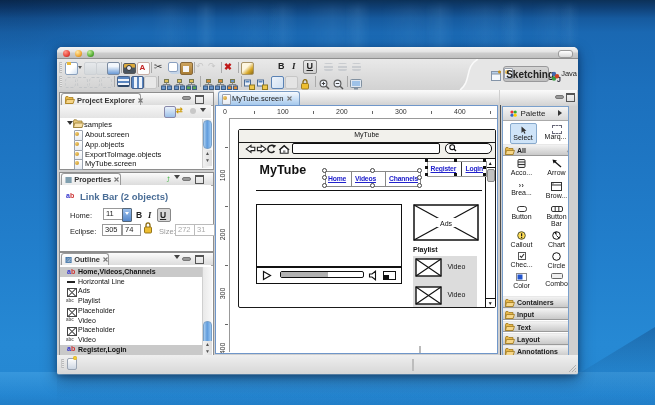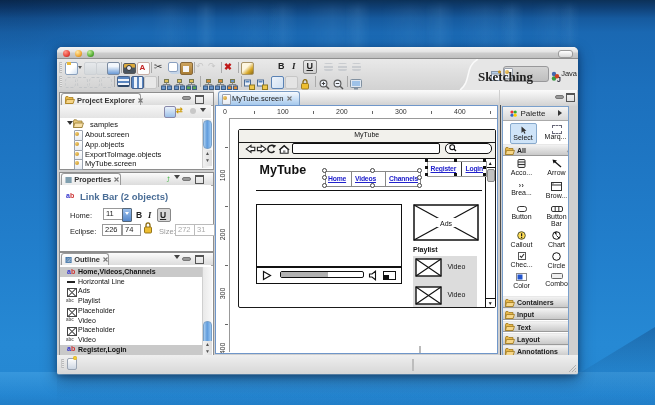--- a/index.html
+++ b/index.html
@@ -195,21 +195,21 @@
           <path d="M24 0 C10 8 18 22 6 31" stroke="#fafafa" stroke-width="1.5" fill="none"></path>
         </svg>
       <div style="position:absolute;right:0;top:0;width:84px;height:31px;background:#e6e6e6;"></div>
       <div style="position:absolute;right:75px;top:9px;"><svg width="12" height="12" viewBox="0 0 12 12">
             <rect x="0.5" y="1.5" width="9" height="9" fill="#f4f8fc" stroke="#8494a8"></rect>
             <rect x="0.5" y="1.5" width="9" height="2.5" fill="#b8cfe8" stroke="#8494a8"></rect>
             <path d="M8.5 3.5 L8.5 0.5 M7 2 L10 2" stroke="#c89018" stroke-width="1.6"></path>
           </svg></div>
       <div style="position:absolute;right:29px;top:7px;width:44px;height:14px;background:linear-gradient(180deg,#d4d4d4,#bfbfbf);border:1px solid #98989a;border-radius:3px;"></div>
       <div class="scrn" style="position:absolute;right:65px;top:9px;"></div>
-      <div style="position:absolute;right:45px;top:9.5px;font-size:13px;font-weight:bold;color:#222;font-family:Liberation Serif, serif;">Sketching</div>
+      <div style="position:absolute;right:24px;top:9.5px;font-size:10px;font-weight:bold;color:#222;">Sketching</div>
       <div style="position:absolute;right:17px;top:9px;"><svg width="10" height="11" viewBox="0 0 10 11">
             <circle cx="3" cy="3" r="2.2" fill="#4468b0"></circle>
             <circle cx="3" cy="7.5" r="2.2" fill="#3a9a44"></circle>
             <circle cx="6" cy="5.2" r="2.2" fill="#cc4422"></circle>
             <text x="6" y="10.5" font-size="7" font-weight="bold" fill="#223" font-family="Liberation Sans">J</text>
           </svg></div>
       <div style="position:absolute;right:1px;top:10px;font-size:7.5px;color:#222;">Java</div>
     </div>
     <div id="main" style="position:absolute;left:0;top:43px;width:521px;height:265px;background:#cfcfcf;">
 
@@ -228,21 +228,21 @@
           <div style="position:absolute;left:116px;top:1px;font-size:8px;color:#c90;font-weight:bold;">⇄</div>
           <div style="position:absolute;left:130px;top:3px;width:6px;height:6px;border-radius:50%;background:#c8c8c8;"></div>
           <div style="position:absolute;left:140px;top:3px;width:0;height:0;border-left:3.5px solid transparent;border-right:3.5px solid transparent;border-top:4px solid #444;"></div>
         </div>
         <div style="position:absolute;left:0;top:25px;width:151px;height:51px;background:#fff;font-size:7.5px;color:#111;">
           <div style="position:absolute;left:7px;top:3px;width:0;height:0;border-top:4px solid #333;border-left:3px solid transparent;border-right:3px solid transparent;"></div>
           <svg style="position:absolute;left:13px;top:1px;" width="11" height="9" viewBox="0 0 11 9">
               <path d="M0.5 2 L0.5 8.5 L9 8.5 L9 2 L4.5 2 L3.5 0.8 L1 0.8 Z" fill="#e8c87a" stroke="#977b34" stroke-width="0.8"></path>
               <path d="M1.8 4 L10.5 4 L9 8.5 L0.5 8.5 Z" fill="#f7e0a8" stroke="#977b34" stroke-width="0.8"></path>
             </svg>
-          <div style="position:absolute;left:30px;top:2px;">samples</div>
+          <div style="position:absolute;left:24px;top:2px;">samples</div>
           <div class="scrn" style="position:absolute;left:14px;top:12px;"></div>
             <div style="position:absolute;left:25px;top:12px;">About.screen</div>
           <div class="scrn" style="position:absolute;left:14px;top:22px;"></div>
             <div style="position:absolute;left:25px;top:22px;">App.objects</div>
           <div class="scrn" style="position:absolute;left:14px;top:32px;"></div>
             <div style="position:absolute;left:25px;top:32px;">ExportToImage.objects</div>
           <div class="scrn" style="position:absolute;left:14px;top:41px;"></div>
             <div style="position:absolute;left:25px;top:41px;">MyTube.screen</div>
         </div>
         <div class="sbtrack" style="right:1px;top:26px;height:49px;"></div>
@@ -264,21 +264,21 @@
           <div style="position:absolute;left:20px;top:6px;font-size:9.5px;font-weight:bold;color:#4a6d96;">Link Bar (2 objects)</div>
           <div style="position:absolute;left:10px;top:26px;font-size:7.5px;color:#222;">Home:</div>
           <div class="fld" style="left:43px;top:23px;width:17px;height:10px;padding-left:2px;">11</div>
           <div style="position:absolute;left:62px;top:23px;width:8px;height:12px;background:linear-gradient(180deg,#9cc0ec,#5588cc);border:1px solid #567;border-radius:1px;"></div>
           <div style="position:absolute;left:65px;top:27px;width:0;height:0;border-left:2.5px solid transparent;border-right:2.5px solid transparent;border-top:3px solid #fff;"></div>
           <div style="position:absolute;left:76px;top:25px;font-size:8.5px;font-weight:bold;color:#222;">B</div>
           <div style="position:absolute;left:88px;top:25px;font-size:8.5px;font-weight:bold;font-style:italic;color:#222;font-family:'Liberation Serif',serif;">I</div>
           <div style="position:absolute;left:97px;top:23px;width:12px;height:12px;border:1px solid #888;border-radius:2px;background:#d8d8d8;"></div>
           <div style="position:absolute;left:100px;top:25px;font-size:8.5px;font-weight:bold;color:#222;text-decoration:underline;">U</div>
           <div style="position:absolute;left:10px;top:42px;font-size:7.5px;color:#222;">Eclipse:</div>
-          <div class="fld" style="left:42px;top:39px;width:16px;height:10px;padding-left:2px;">226</div>
+          <div class="fld" style="left:42px;top:39px;width:16px;height:10px;padding-left:2px;">305</div>
           <div class="fld" style="left:62px;top:39px;width:15px;height:10px;padding-left:2px;">74</div>
           <svg style="position:absolute;left:83px;top:37px;" width="10" height="12" viewBox="0 0 10 12">
               <path d="M3 5 L3 3.2 A2 2.4 0 0 1 7 3.2 L7 5" fill="none" stroke="#8a6a10" stroke-width="1.3"></path>
               <rect x="1.5" y="5" width="7" height="6" rx="1" fill="#eebe30" stroke="#8a6a10" stroke-width="0.9"></rect>
             </svg>
           <div style="position:absolute;left:99px;top:42px;font-size:7.5px;color:#999;">Size:</div>
           <div class="fld" style="left:115px;top:39px;width:16px;height:10px;padding-left:2px;color:#aaa;border-color:#bbb;">272</div>
           <div class="fld" style="left:134px;top:39px;width:17px;height:10px;padding-left:2px;color:#aaa;border-color:#bbb;">31</div>
         </div>
       </div>

